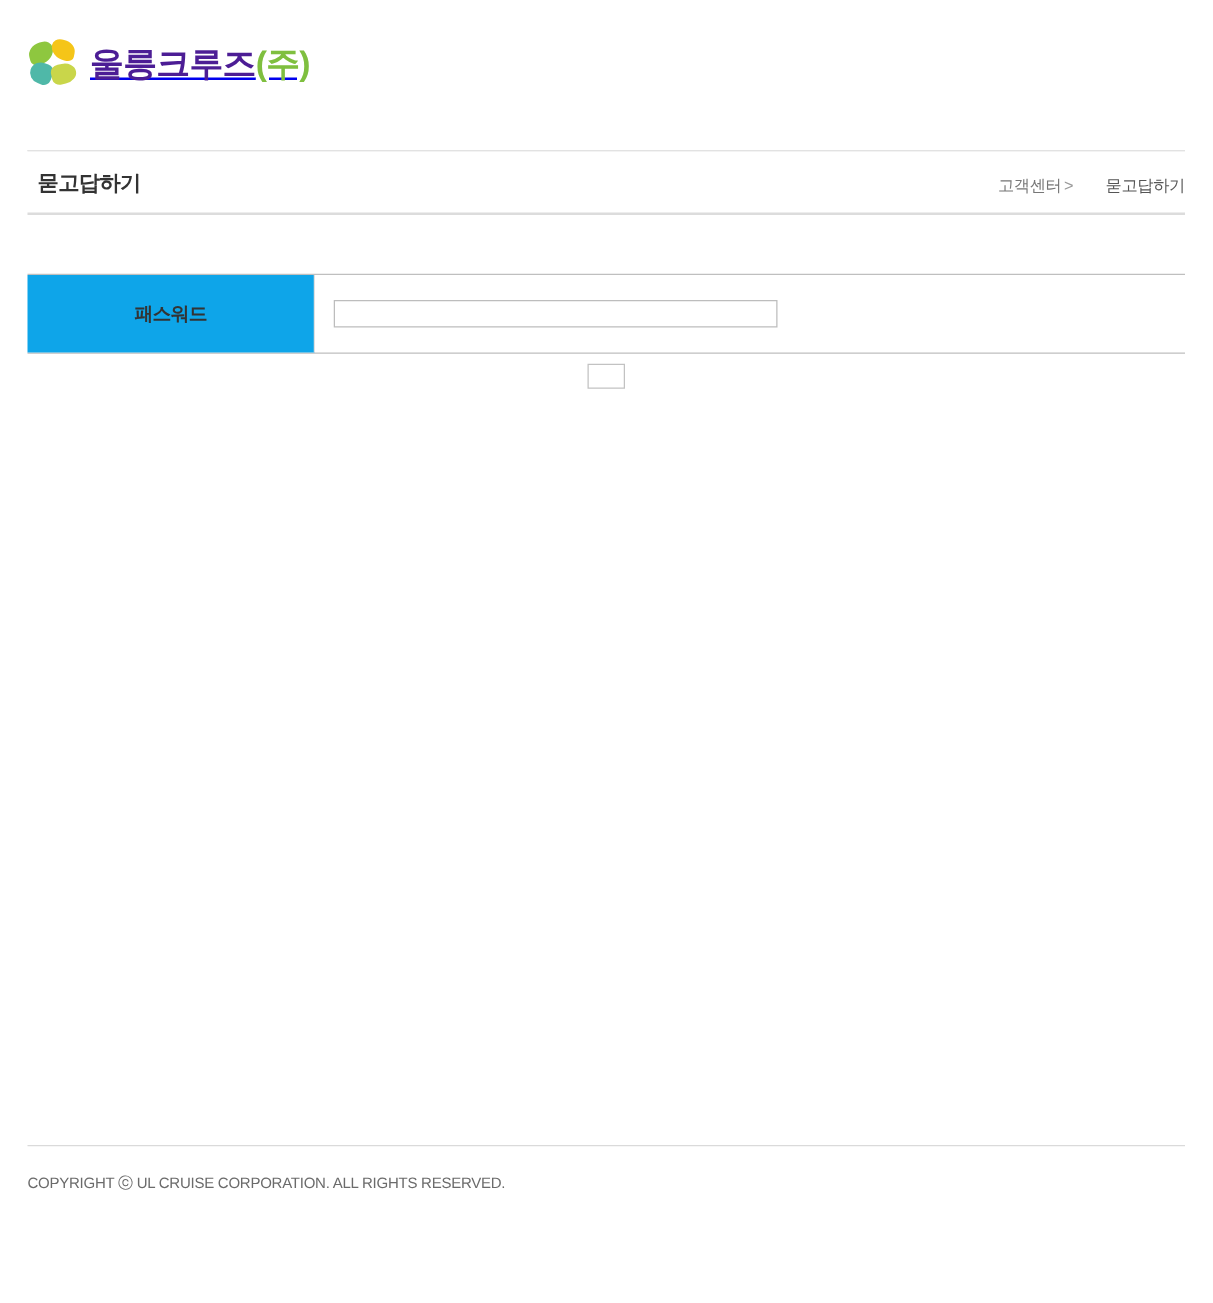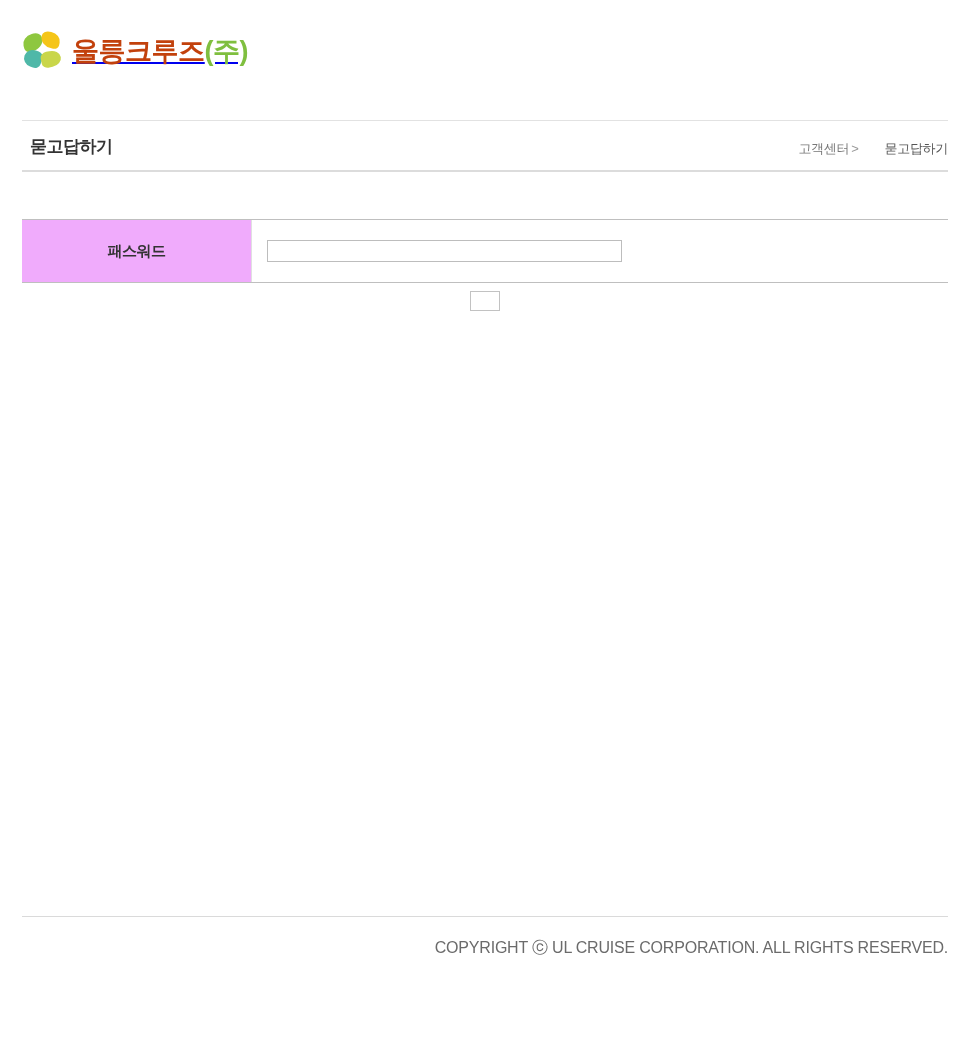--- a/index.html
+++ b/index.html
@@ -66,21 +66,21 @@
     background: #c9d64a;
     border-radius: 40% 60% 60% 40%;
     transform: rotate(-12deg);
   }
   .logo-text {
     font-size: 27px;
     font-weight: bold;
     letter-spacing: -0.5px;
     white-space: nowrap;
   }
-  .logo-text .t-blue { color: #c2410c; }
+  .logo-text .t-blue { color: #4c1d95; }
   .logo-text .t-green { color: #7fbf3f; }
 
   
   .titlebar {
     position: relative;
     height: 52px;
     border-top: 1px solid #e2e2e2;
     border-bottom: 2px solid #dcdcdc;
     margin: 16px 22px;
     box-sizing: border-box;
@@ -129,21 +129,21 @@
     display: flex;
     background: #ffffff;
   }
   .form-row {
     display: flex;
     width: 100%;
   }
   .form-label {
     width: 230px;
     min-height: 62px;
-    background: #f0abfc;
+    background: #0ea5e9;
     border-right: 1px solid #e0e0e0;
     display: flex;
     align-items: center;
     justify-content: center;
     font-size: 15px;
     font-weight: bold;
     color: #333333;
     letter-spacing: -0.5px;
     box-sizing: border-box;
   }
@@ -188,22 +188,22 @@
 
   
   .footer {
     position: absolute;
     left: 22px;
     right: 22px;
     top: 916px;
     border-top: 1px solid #dadada;
   }
   .copyright {
-    text-align: right;
-    font-size: 16px;
+    text-align: left;
+    font-size: 12px;
     color: #6b6b6b;
     letter-spacing: -0.2px;
     margin-top: 21px;
   }
 </style>
 </head>
 <body>
 
 <div class="header">
   <a class="logo-wrap" href="#">

